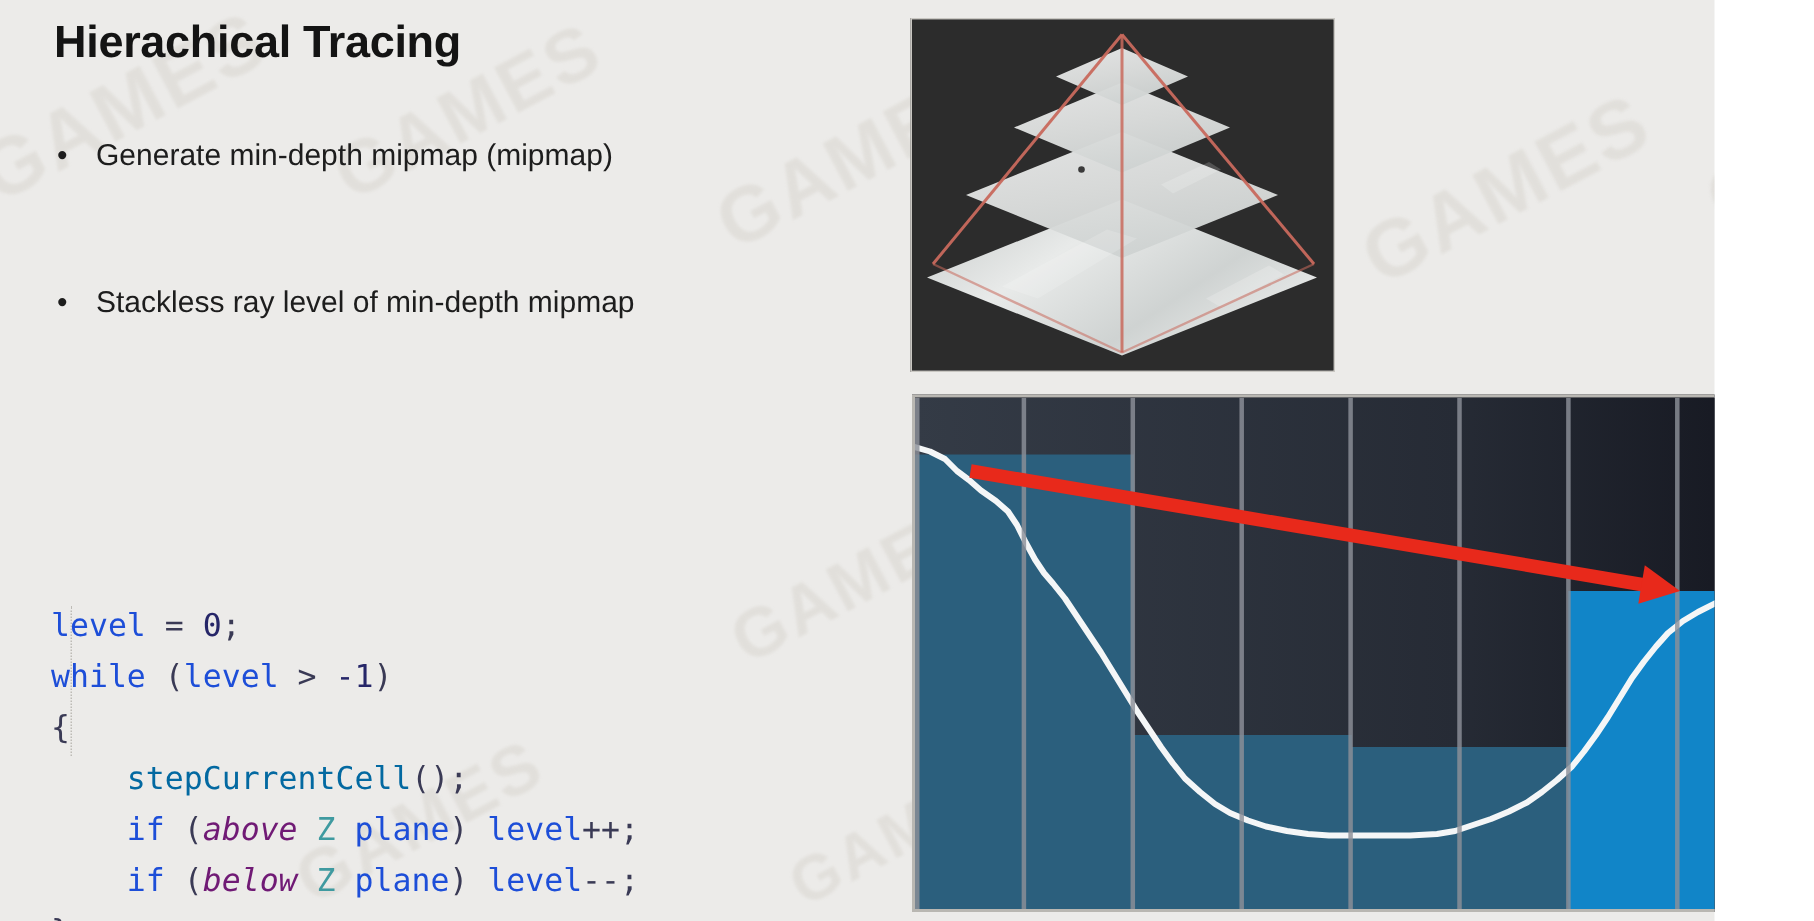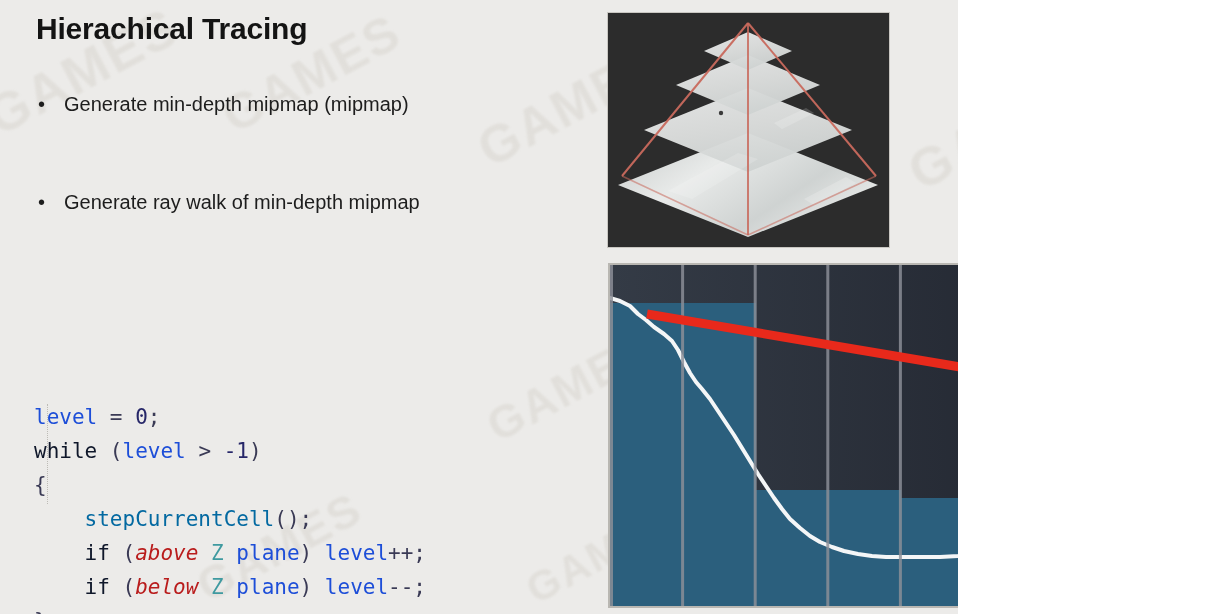--- a/index.html
+++ b/index.html
@@ -3,21 +3,21 @@
 <meta charset="utf-8">
 <title>Hierachical Tracing</title>
 <style>
   html, body {
     margin: 0;
     padding: 0;
     background: #ffffff;
   }
   #slide {
     position: relative;
-    width: 958px;
+    width: 1143px;
     height: 614px;
     background: #ecebe9;
     overflow: hidden;
     font-family: "Liberation Sans", sans-serif;
   }
 
   
   .wm {
     position: absolute;
     color: #d9d6d0;
@@ -74,26 +74,26 @@
     position: absolute;
     left: 34px;
     top: 298px;
     font-family: "DejaVu Sans Mono", "Liberation Mono", monospace;
     font-size: 21px;
     line-height: 34px;
     white-space: pre;
     color: #22224f;
   }
   .code-line { position: relative; height: 34px; }
-  .tok-kw    { color: #0f172a; }
+  .tok-kw    { color: #1d4ed8; }
   .tok-var   { color: #1d4ed8; }
   .tok-num   { color: #262668; }
   .tok-punct { color: #3a3a55; }
   .tok-fn    { color: #0369a1; }
-  .tok-em    { color: #b91c1c; font-style: italic; text-align: right; }
+  .tok-em    { color: #701a75; font-style: italic; text-align: right; }
   .tok-type  { color: #3f9aa0; }
   .tok-plain { color: #262668; }
   
   #indent-guide {
     position: absolute;
     left: 13px;
     top: 106px;
     width: 0;
     height: 100px;
     border-left: 1px dotted #bdbbb6;
@@ -140,21 +140,21 @@
   <div class="wm wm-i">GAMES</div>
 
   <div id="title">Hierachical Tracing</div>
 
   <div class="bullet-row" id="bullet-0">
     <span class="bullet-dot">•</span>
     <span class="bullet-text">Generate min-depth mipmap (mipmap)</span>
   </div>
   <div class="bullet-row" id="bullet-1">
     <span class="bullet-dot">•</span>
-    <span class="bullet-text">Generate ray walk of min-depth mipmap</span>
+    <span class="bullet-text">Stackless ray level of min-depth mipmap</span>
   </div>
 
   <div id="code-block">
     <div id="indent-guide"></div>
     <div id="code-lines"><div class="code-line"><span class="tok-var">level</span><span class="tok-punct"> = </span><span class="tok-num">0</span><span class="tok-punct">;</span></div><div class="code-line"><span class="tok-kw">while</span><span class="tok-punct"> (</span><span class="tok-var">level</span><span class="tok-punct"> &gt; </span><span class="tok-num">-1</span><span class="tok-punct">)</span></div><div class="code-line"><span class="tok-punct">{</span></div><div class="code-line"><span class="tok-plain">    </span><span class="tok-fn">stepCurrentCell</span><span class="tok-punct">();</span></div><div class="code-line"><span class="tok-plain">    </span><span class="tok-kw">if</span><span class="tok-punct"> (</span><span class="tok-em">above</span><span class="tok-plain"> </span><span class="tok-type">Z</span><span class="tok-var"> plane</span><span class="tok-punct">) </span><span class="tok-var">level</span><span class="tok-punct">++;</span></div><div class="code-line"><span class="tok-plain">    </span><span class="tok-kw">if</span><span class="tok-punct"> (</span><span class="tok-em">below</span><span class="tok-plain"> </span><span class="tok-type">Z</span><span class="tok-var"> plane</span><span class="tok-punct">) </span><span class="tok-var">level</span><span class="tok-punct">--;</span></div><div class="code-line"><span class="tok-punct">}</span></div></div>
   </div>
 
   <div id="pyramid-figure">
     <svg id="pyramid-svg" width="281" height="234" viewBox="0 0 281 234">
         <defs>

